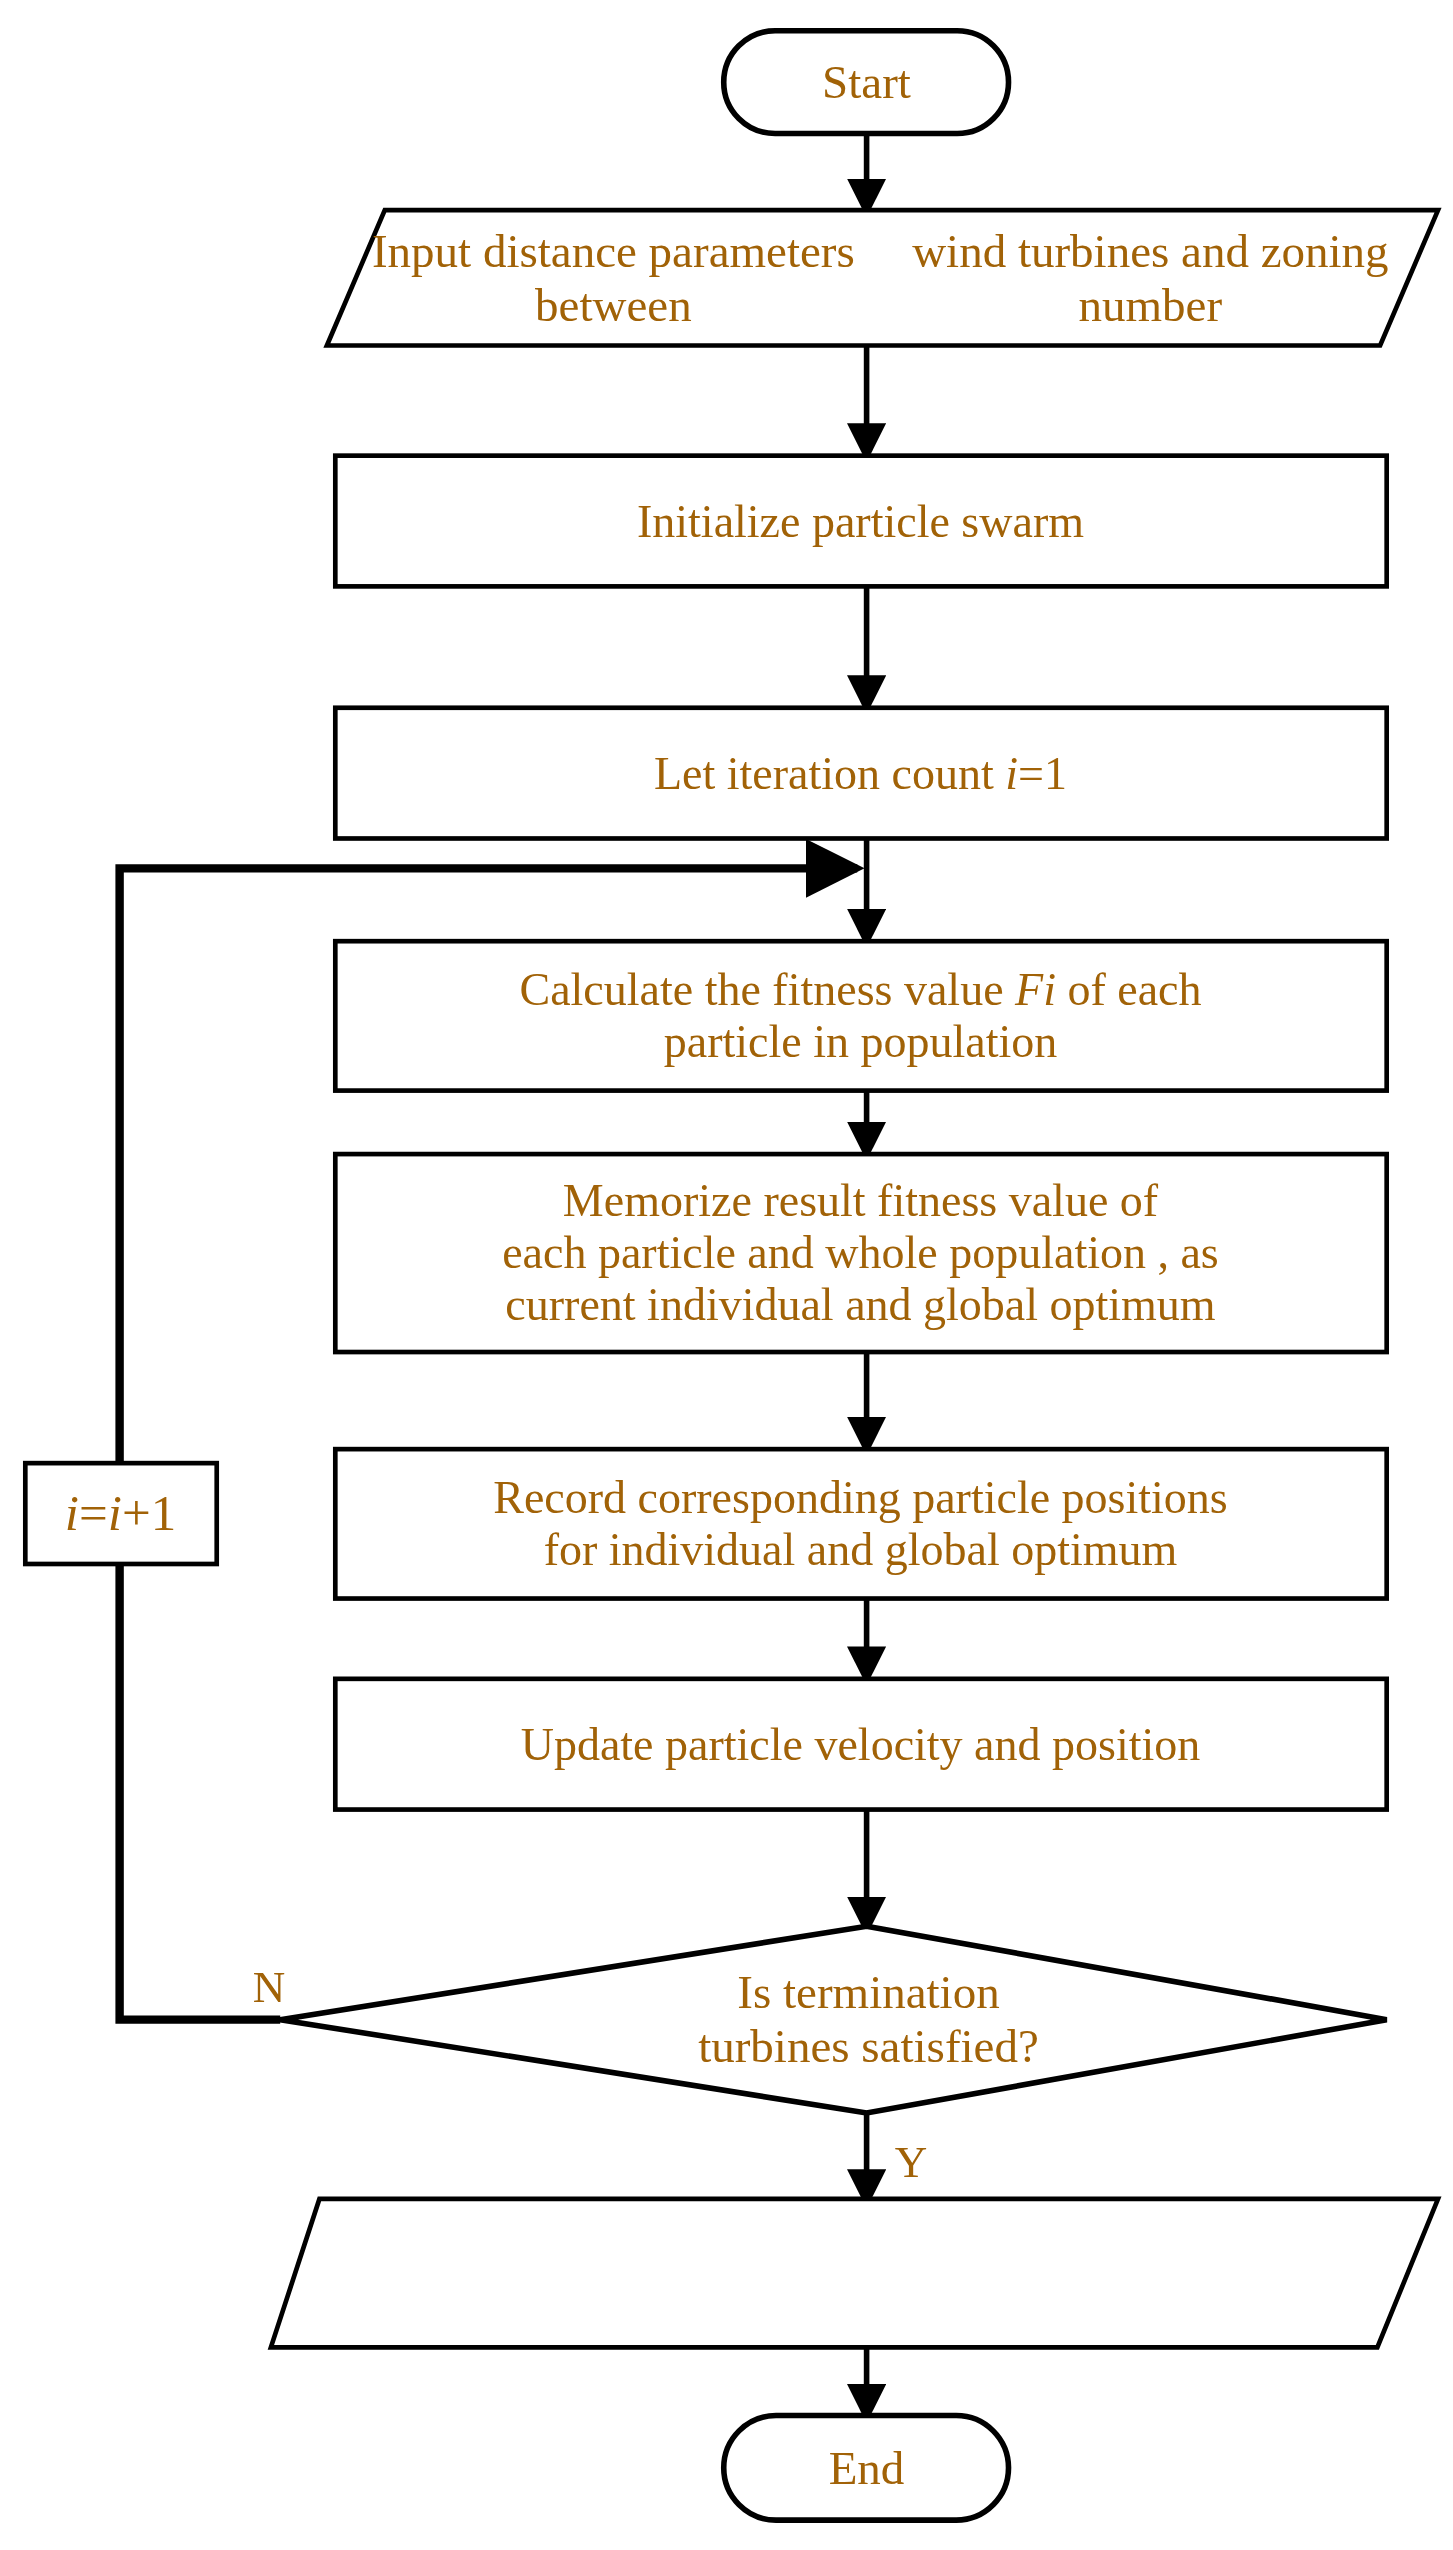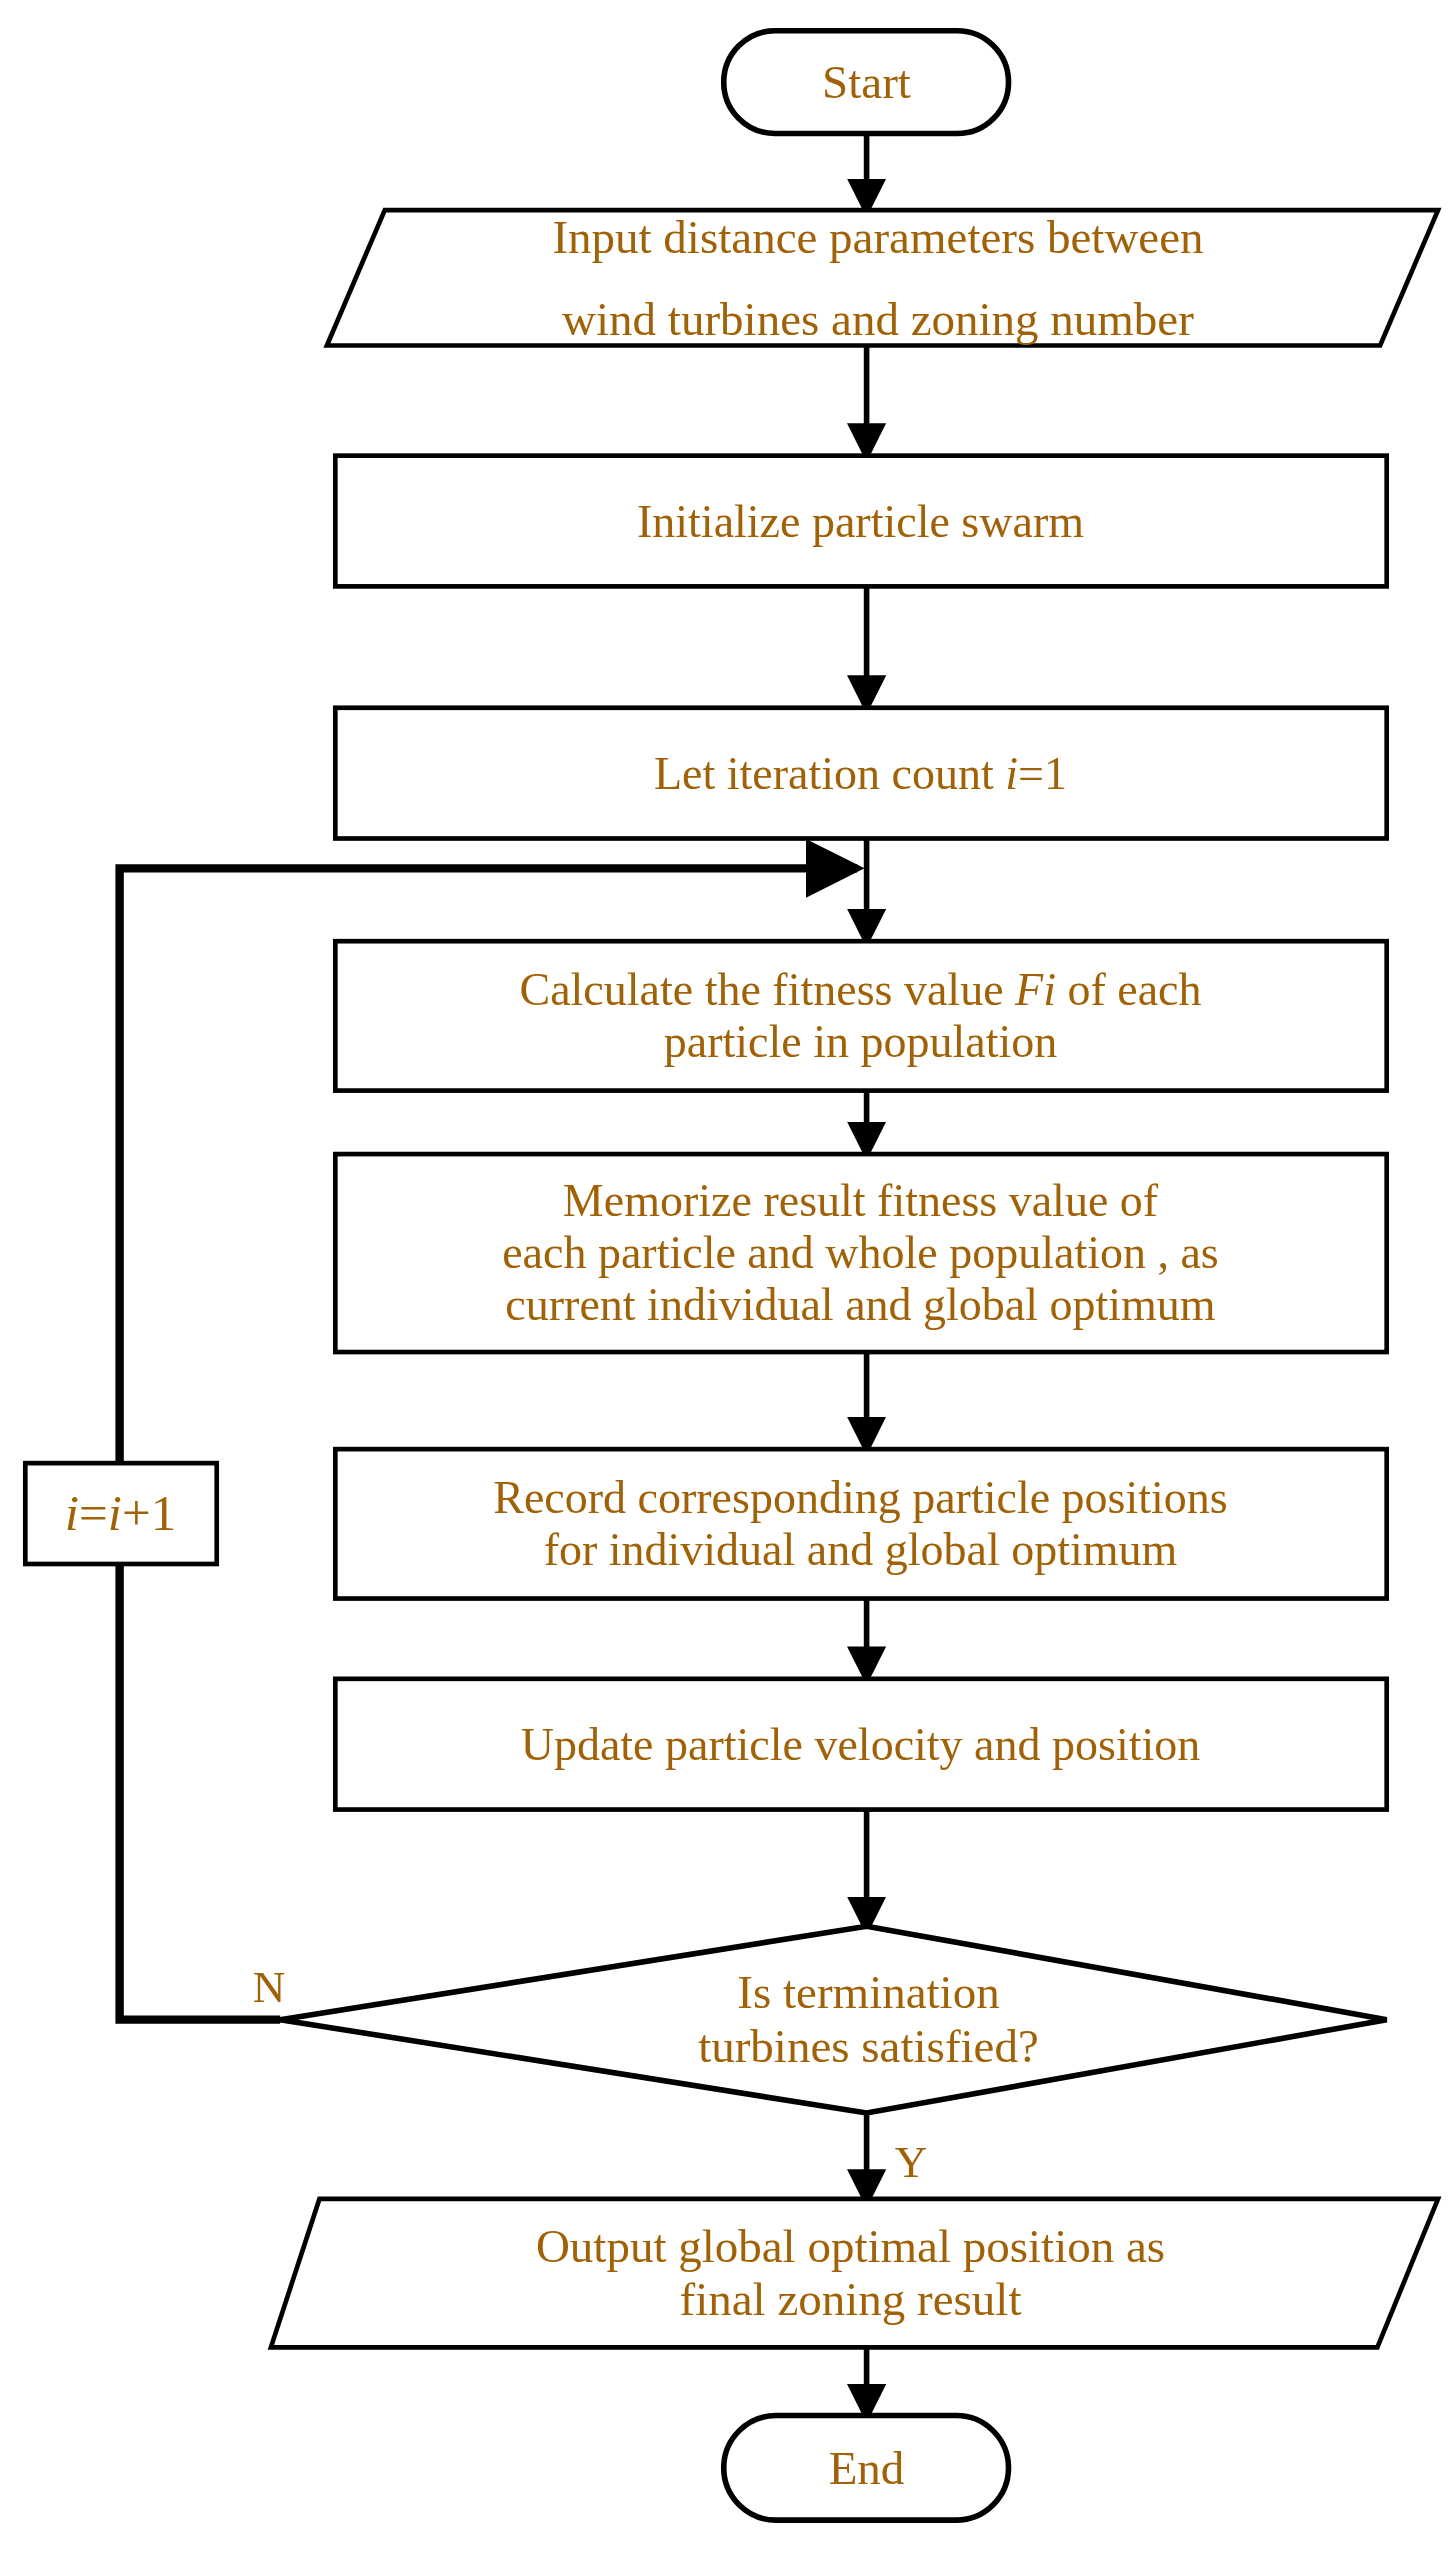--- a/index.html
+++ b/index.html
@@ -97,21 +97,21 @@
 
     <line x1="928" y1="2514" x2="928" y2="2590" stroke="#000000" stroke-width="6" marker-end="url(#arrow)"></line>
 
     <rect x="775" y="2587" width="305" height="112" rx="56" ry="56" fill="#ffffff" stroke="#000000" stroke-width="6"></rect>
   </svg>
 
   <div class="node-label terminal-label" style="left:724px; top:31px; width:285px; height:103px;">
     <span>Start</span>
   </div>
 
-  <div class="node-label io-label" style="left:355px; top:213px; width:1046px; height:131px; flex-direction:column;gap:28px;">
+  <div class="node-label io-label" style="left:355px; top:213px; width:1046px; height:131px; flex-direction:row;gap:28px;">
     <span>Input distance parameters between</span>
     <span>wind turbines and zoning number</span>
   </div>
 
   <div class="node-label process-label" style="left:335px; top:456px; width:1051px; height:131px;">
     <span>Initialize particle swarm</span>
   </div>
 
   <div class="node-label process-label" style="left:335px; top:708px; width:1051px; height:131px;">
     <span><span>Let iteration count </span><span class="ital">i</span><span>=1</span></span>
@@ -147,23 +147,19 @@
   </div>
 
   <div class="node-label branch-label" style="left:241px; top:1959px; width:56px; height:56px;">
     <span>N</span>
   </div>
 
   <div class="node-label branch-label" style="left:883px; top:2134px; width:56px; height:56px;">
     <span>Y</span>
   </div>
 
-  <div class="node-label io-label" style="left:346px; top:2202px; width:1009px; height:142px; flex-direction:column;">
-    <span>Output global optimal position as</span>
-    <span>final zoning result</span>
-  </div>
 
   <div class="node-label terminal-label" style="left:724px; top:2416px; width:285px; height:105px;">
     <span>End</span>
   </div>
 
 </div>
 
 
 </body></html>

